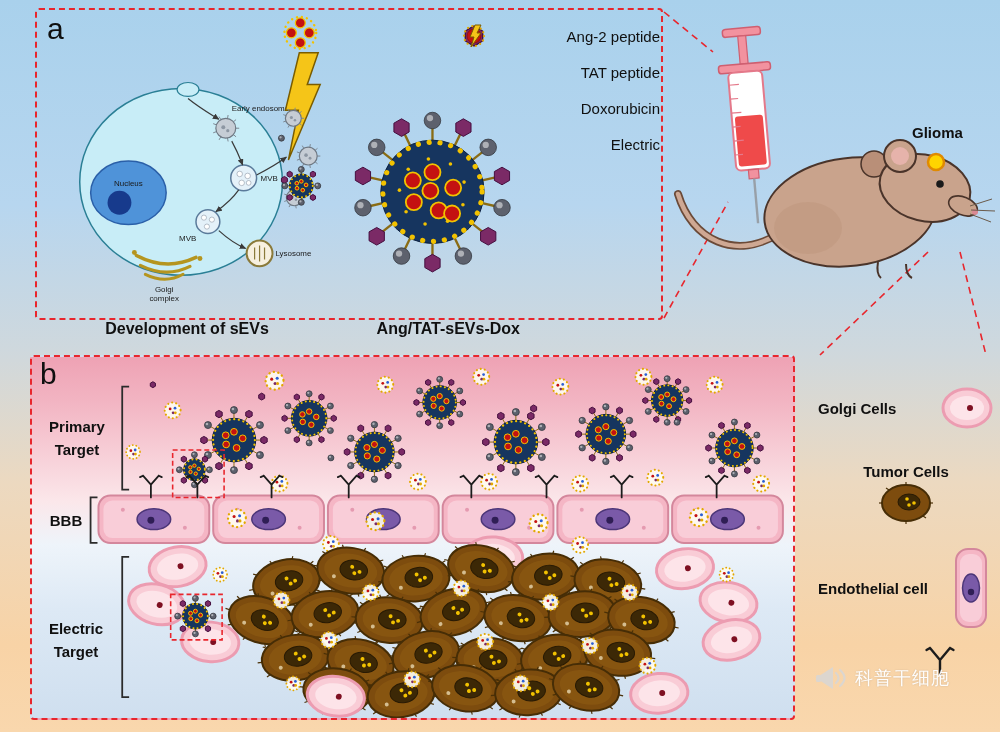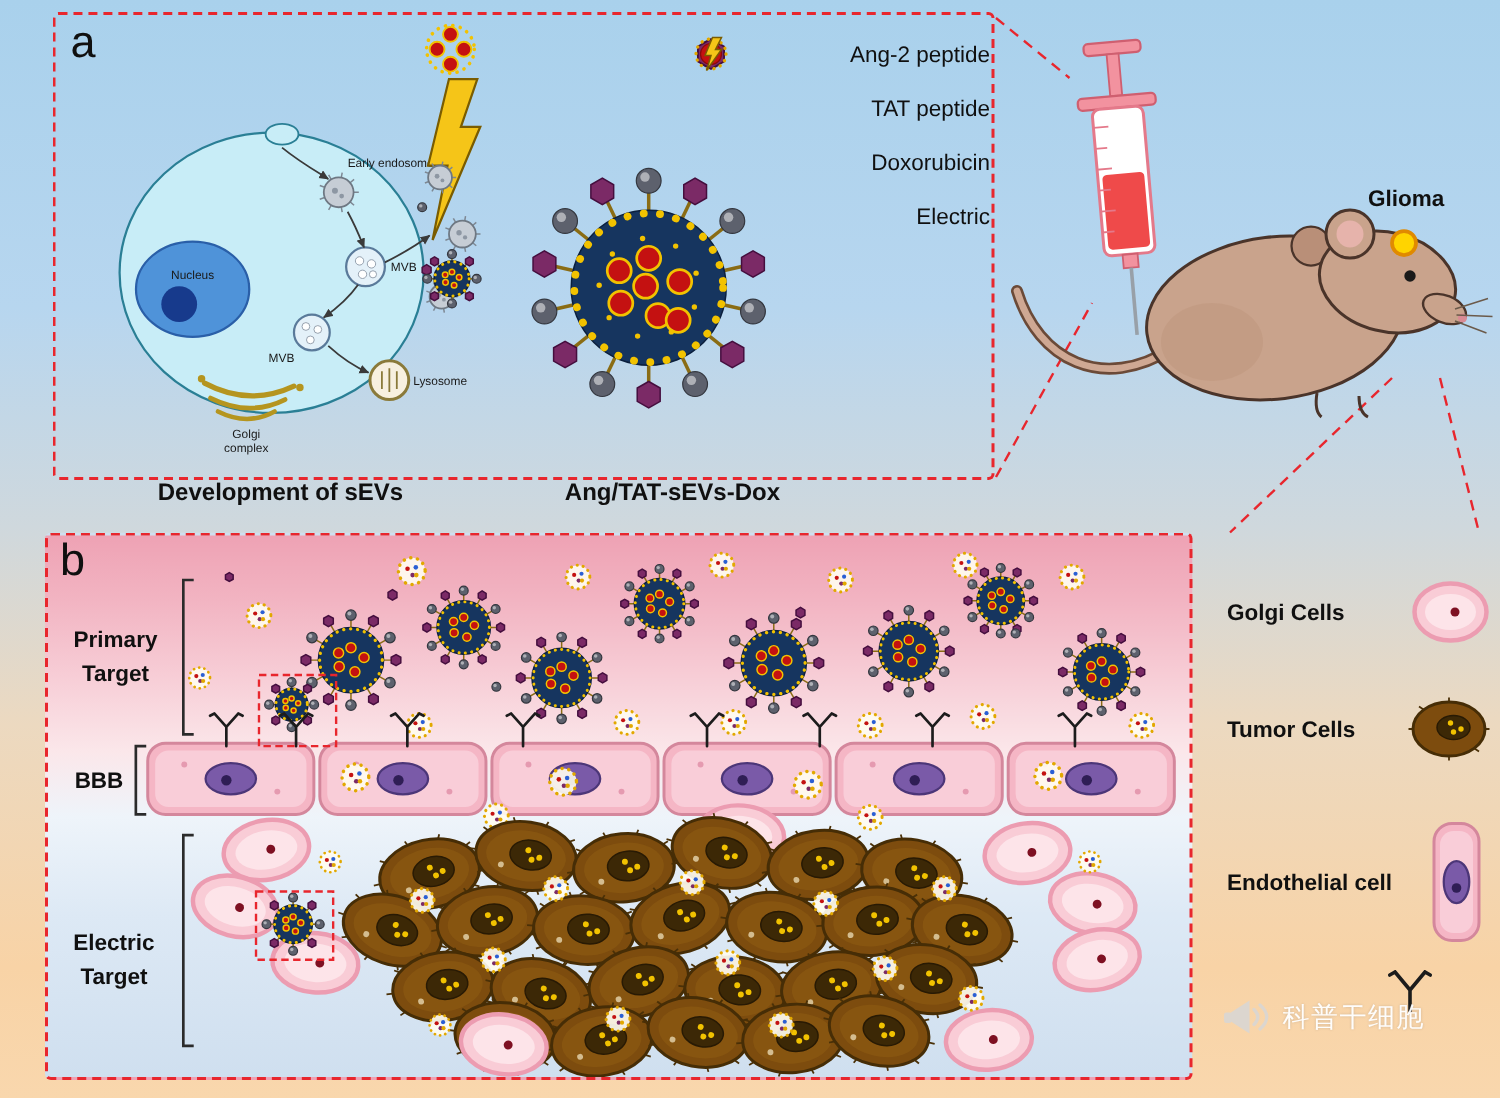--- a/index.html
+++ b/index.html
@@ -1495,21 +1495,21 @@
 
   <div class="legendB">
     <div class="legendB-row" style="top:0px;">
       <span class="legendB-label">Golgi Cells</span>
       <svg width="54" height="46">
         <ellipse cx="27" cy="23" rx="24" ry="19" fill="#f9ccd6" stroke="#ec9cb1" stroke-width="3"></ellipse>
         <ellipse cx="27" cy="23" rx="17" ry="12" fill="#fde4e9"></ellipse>
         <circle cx="30" cy="23" r="3" fill="#7e1022"></circle>
       </svg>
     </div>
-    <div class="legendB-row" style="top:78px;">
+    <div class="legendB-row" style="top:78px;flex-direction:column;">
       <span class="legendB-label">Tumor Cells</span>
       <svg width="56" height="46">
         <g transform="translate(28,23)">
           <line x1="24" y1="0" x2="27" y2="0" stroke="#4a3007" stroke-width="1.2"></line>
           <line x1="-24" y1="0" x2="-27" y2="0" stroke="#4a3007" stroke-width="1.2"></line>
           <line x1="17" y1="13" x2="20" y2="15" stroke="#4a3007" stroke-width="1.2"></line>
           <line x1="-17" y1="-13" x2="-20" y2="-15" stroke="#4a3007" stroke-width="1.2"></line>
           <line x1="0" y1="18" x2="0" y2="21" stroke="#4a3007" stroke-width="1.2"></line>
           <line x1="0" y1="-18" x2="0" y2="-21" stroke="#4a3007" stroke-width="1.2"></line>
           <ellipse cx="0" cy="0" rx="24" ry="18" fill="#7d4c0e" stroke="#462d06" stroke-width="2"></ellipse>

